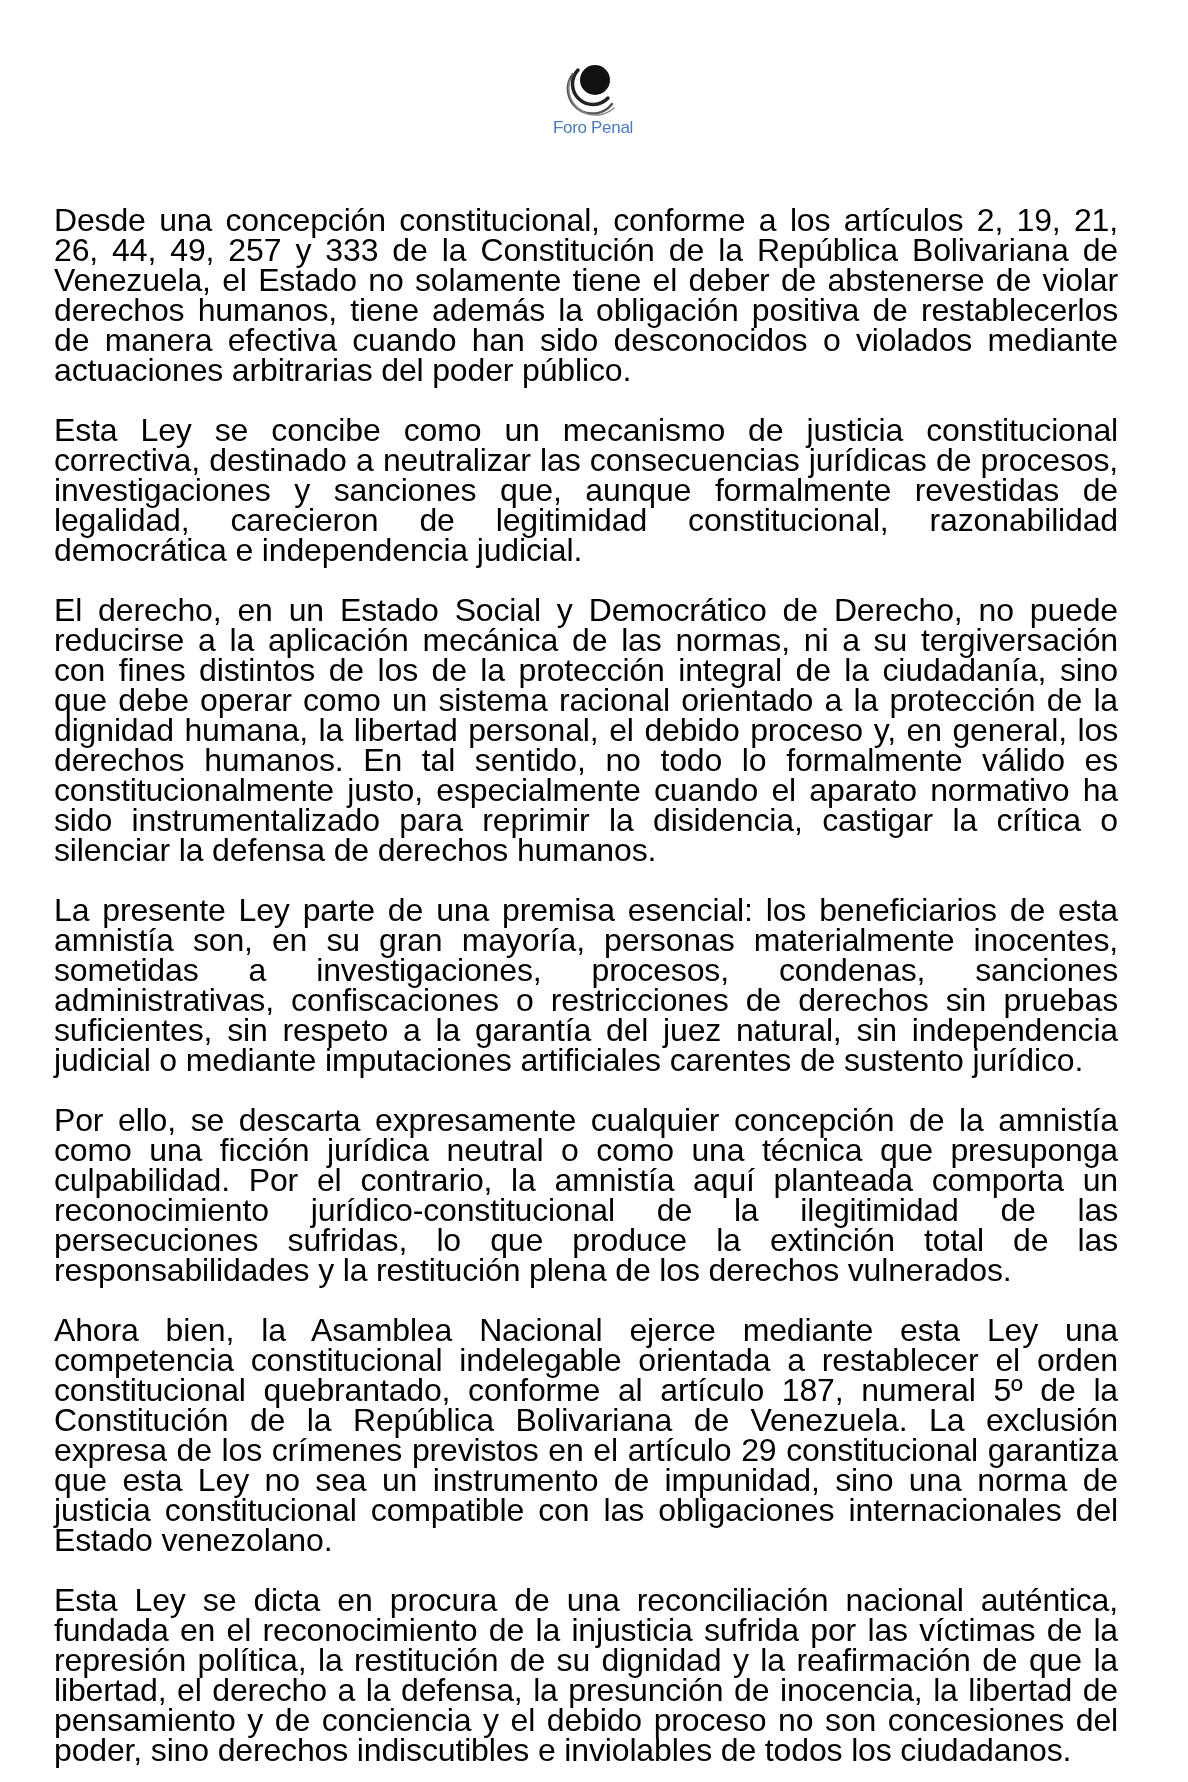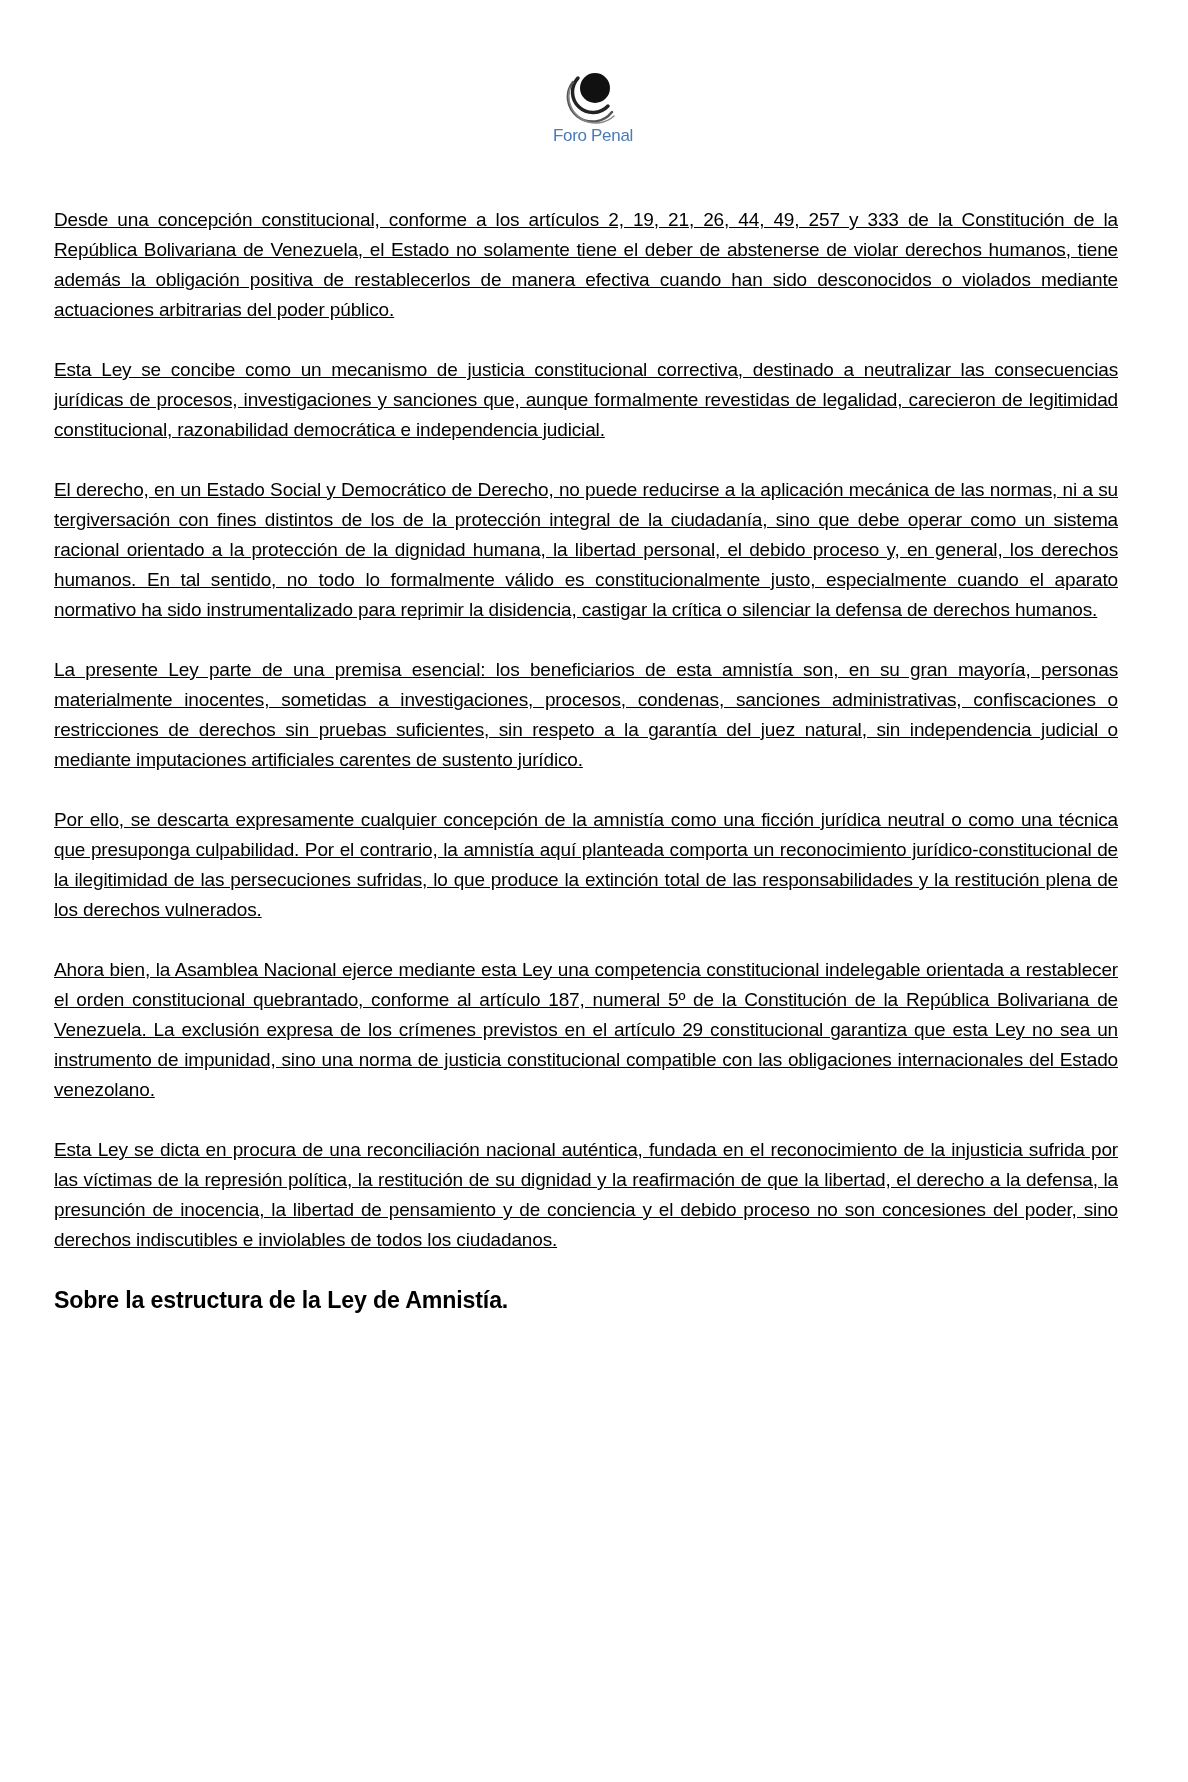--- a/index.html
+++ b/index.html
@@ -11,21 +11,21 @@
       width: 1188px;
       height: 1782px;
       position: relative;
       overflow: hidden;
       font-family: "Liberation Sans", sans-serif;
       color: #000000;
     }
     .logo {
       position: absolute;
       left: 538px;
-      top: 62px;
+      top: 54px;
       width: 110px;
       height: 96px;
       text-align: center;
     }
     .logo svg {
       display: block;
       margin: 0 auto;
     }
     .logo-text {
       display: block;
@@ -36,26 +36,25 @@
       margin-top: 2px;
       text-align: center;
     }
     .page {
       position: absolute;
       left: 54px;
       top: 205px;
       width: 1064px;
     }
     .para {
-      font-size: 19px;
+      font-size: 32px;
       line-height: 30px;
       text-align: justify;
       margin: 0 0 30px 0;
       letter-spacing: -0.15px;
-      text-decoration: underline;
     }
     .heading {
       font-size: 23.2px;
       line-height: 30px;
       font-weight: bold;
       margin: 1px 0 30px 0;
       letter-spacing: -0.15px;
     }
   </style>
 </head>

